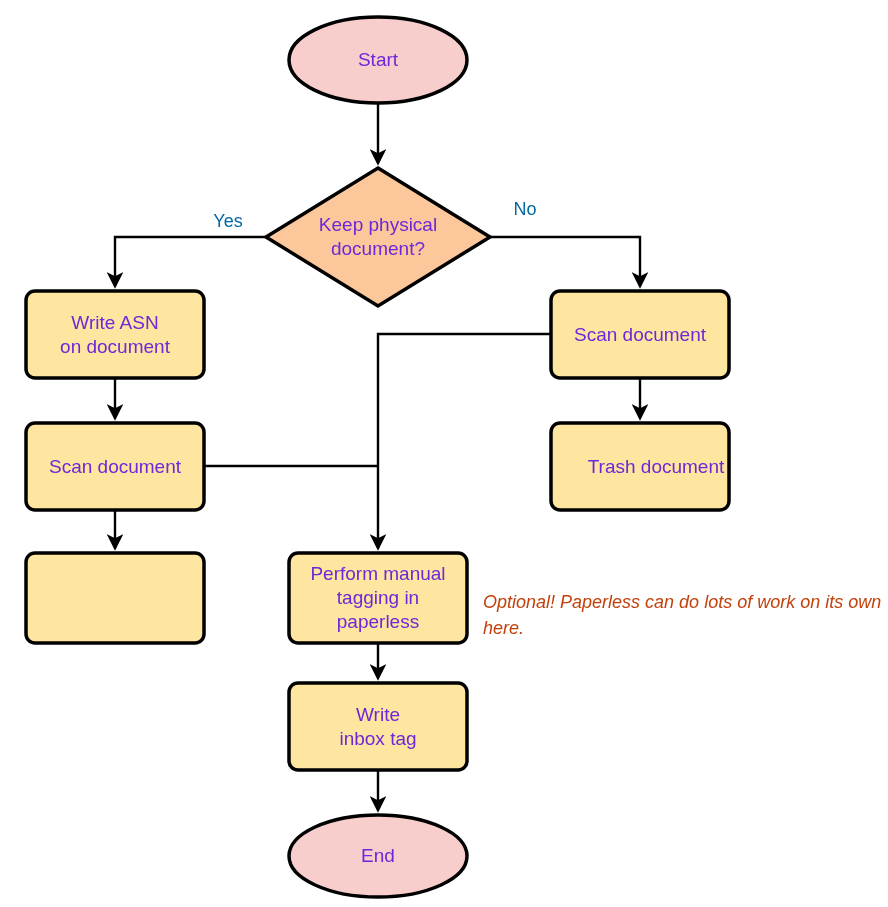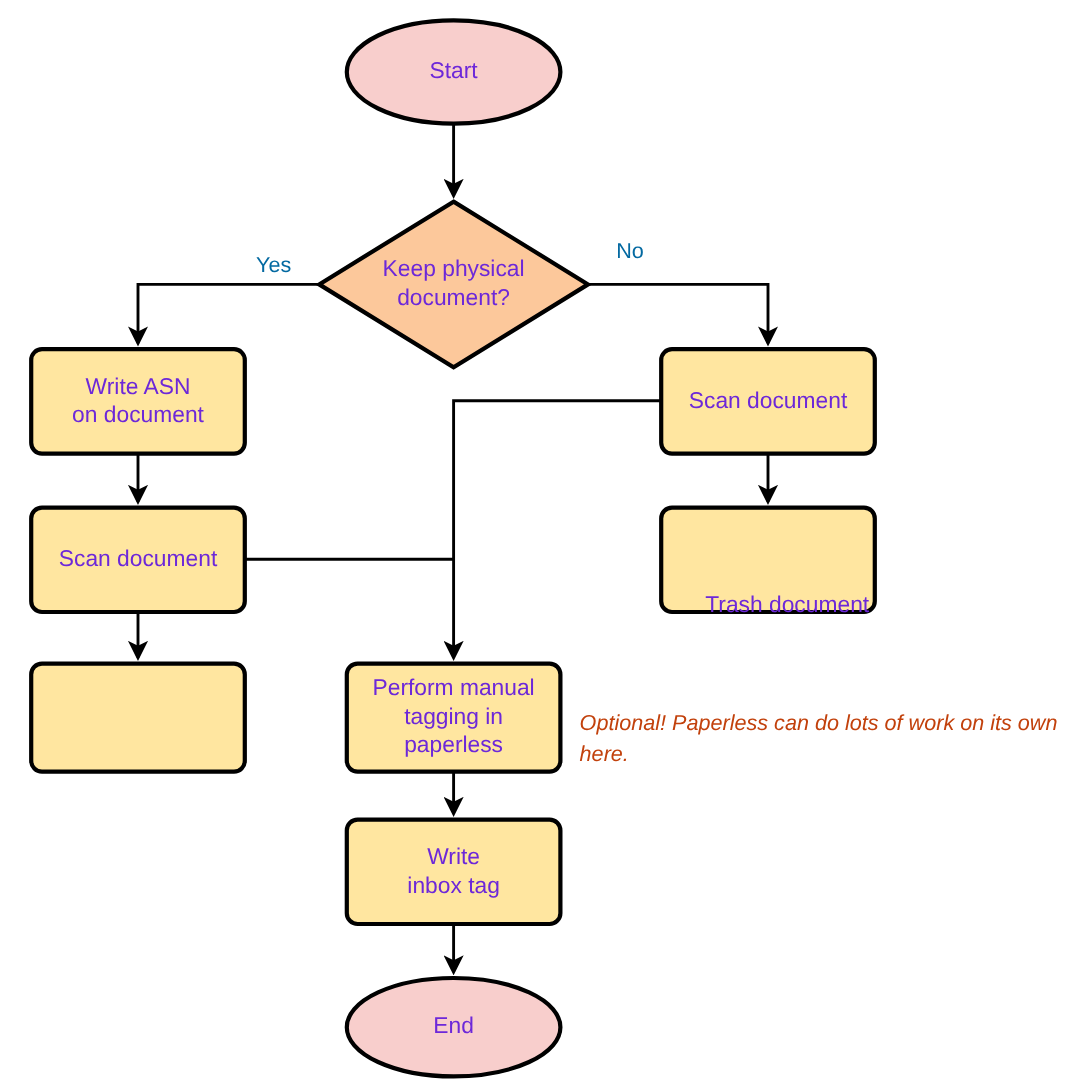--- a/index.html
+++ b/index.html
@@ -124,21 +124,21 @@
 on document</div>
 
   <div class="node-text" style="left:288px; top:194px; width:180px; height:86px;">Keep physical
 document?</div>
 
   <div class="node-text" style="left:26px; top:423px; width:178px; height:87px;">Scan document</div>
 
 
   <div class="node-text" style="left:551px; top:291px; width:178px; height:87px;">Scan document</div>
 
-  <div class="node-text" style="left:551px; top:423px; width:210px; height:87px;margin-top:38px;">Trash document</div>
+  <div class="node-text" style="left:551px; top:423px; width:210px; height:87px;">Trash document</div>
 
   <div class="node-text" style="left:289px; top:553px; width:178px; height:90px;">Perform manual
 tagging in
 paperless</div>
 
   <div class="node-text" style="left:289px; top:683px; width:178px; height:87px;">Write
 inbox tag</div>
 
   <div class="node-text" style="left:289px; top:815px; width:178px; height:82px;">End</div>
 

